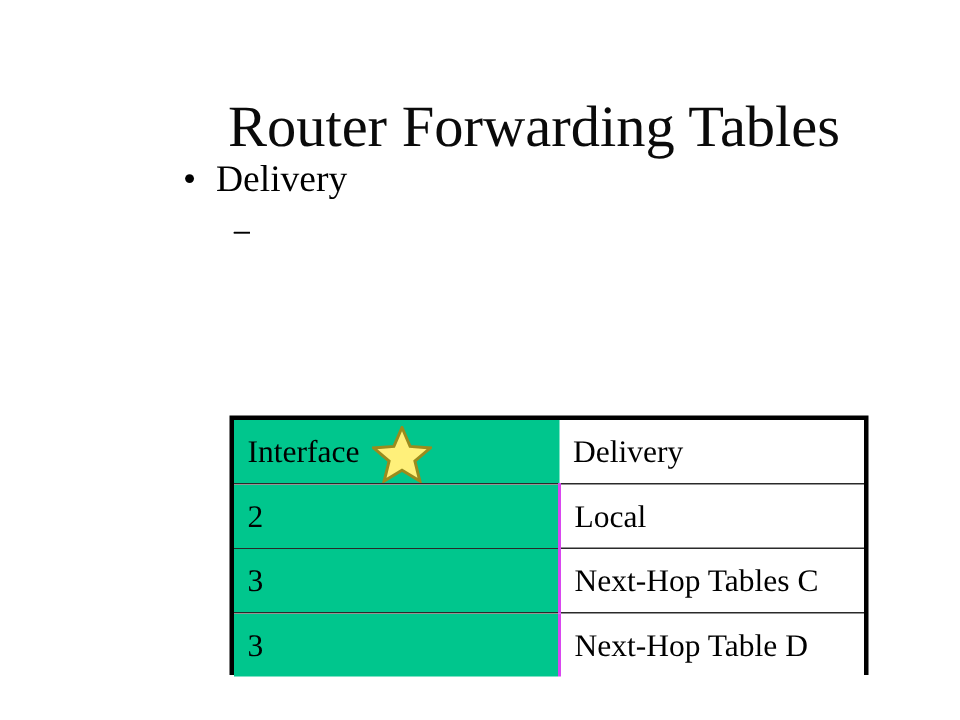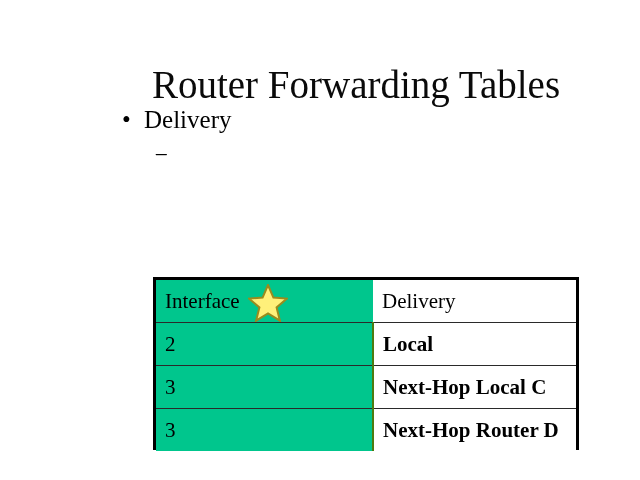--- a/index.html
+++ b/index.html
@@ -117,22 +117,21 @@
     width: 208px;
     background: #00C68D;
     position: relative;
   }
   .col-deliv {
     width: auto;
     background: #ffffff;
     border-left: 2px solid #111111;
   }
   .fwd-table tr + tr .col-deliv {
-    border-left: 2px solid #4d7c0f;
-    font-weight: bold;
+    border-left: 2px solid #d946ef;
   }
 
   .star-overlay {
     position: absolute;
     left: 92px;
     top: 4px;
     width: 40px;
     height: 38px;
     pointer-events: none;
   }
@@ -183,28 +182,28 @@
         </td>
         <td class="col-deliv">
           <span>Local</span>
         </td>
       </tr>
       <tr>
         <td class="col-iface">
           <span>3</span>
         </td>
         <td class="col-deliv">
-          <span>Next-Hop Local C</span>
+          <span>Next-Hop Tables C</span>
         </td>
       </tr>
       <tr>
         <td class="col-iface">
           <span>3</span>
         </td>
         <td class="col-deliv">
-          <span>Next-Hop Router D</span>
+          <span>Next-Hop Table D</span>
         </td>
       </tr>
     </tbody>
       </table>
   </div>
 
 </div>
 
 </body></html>

